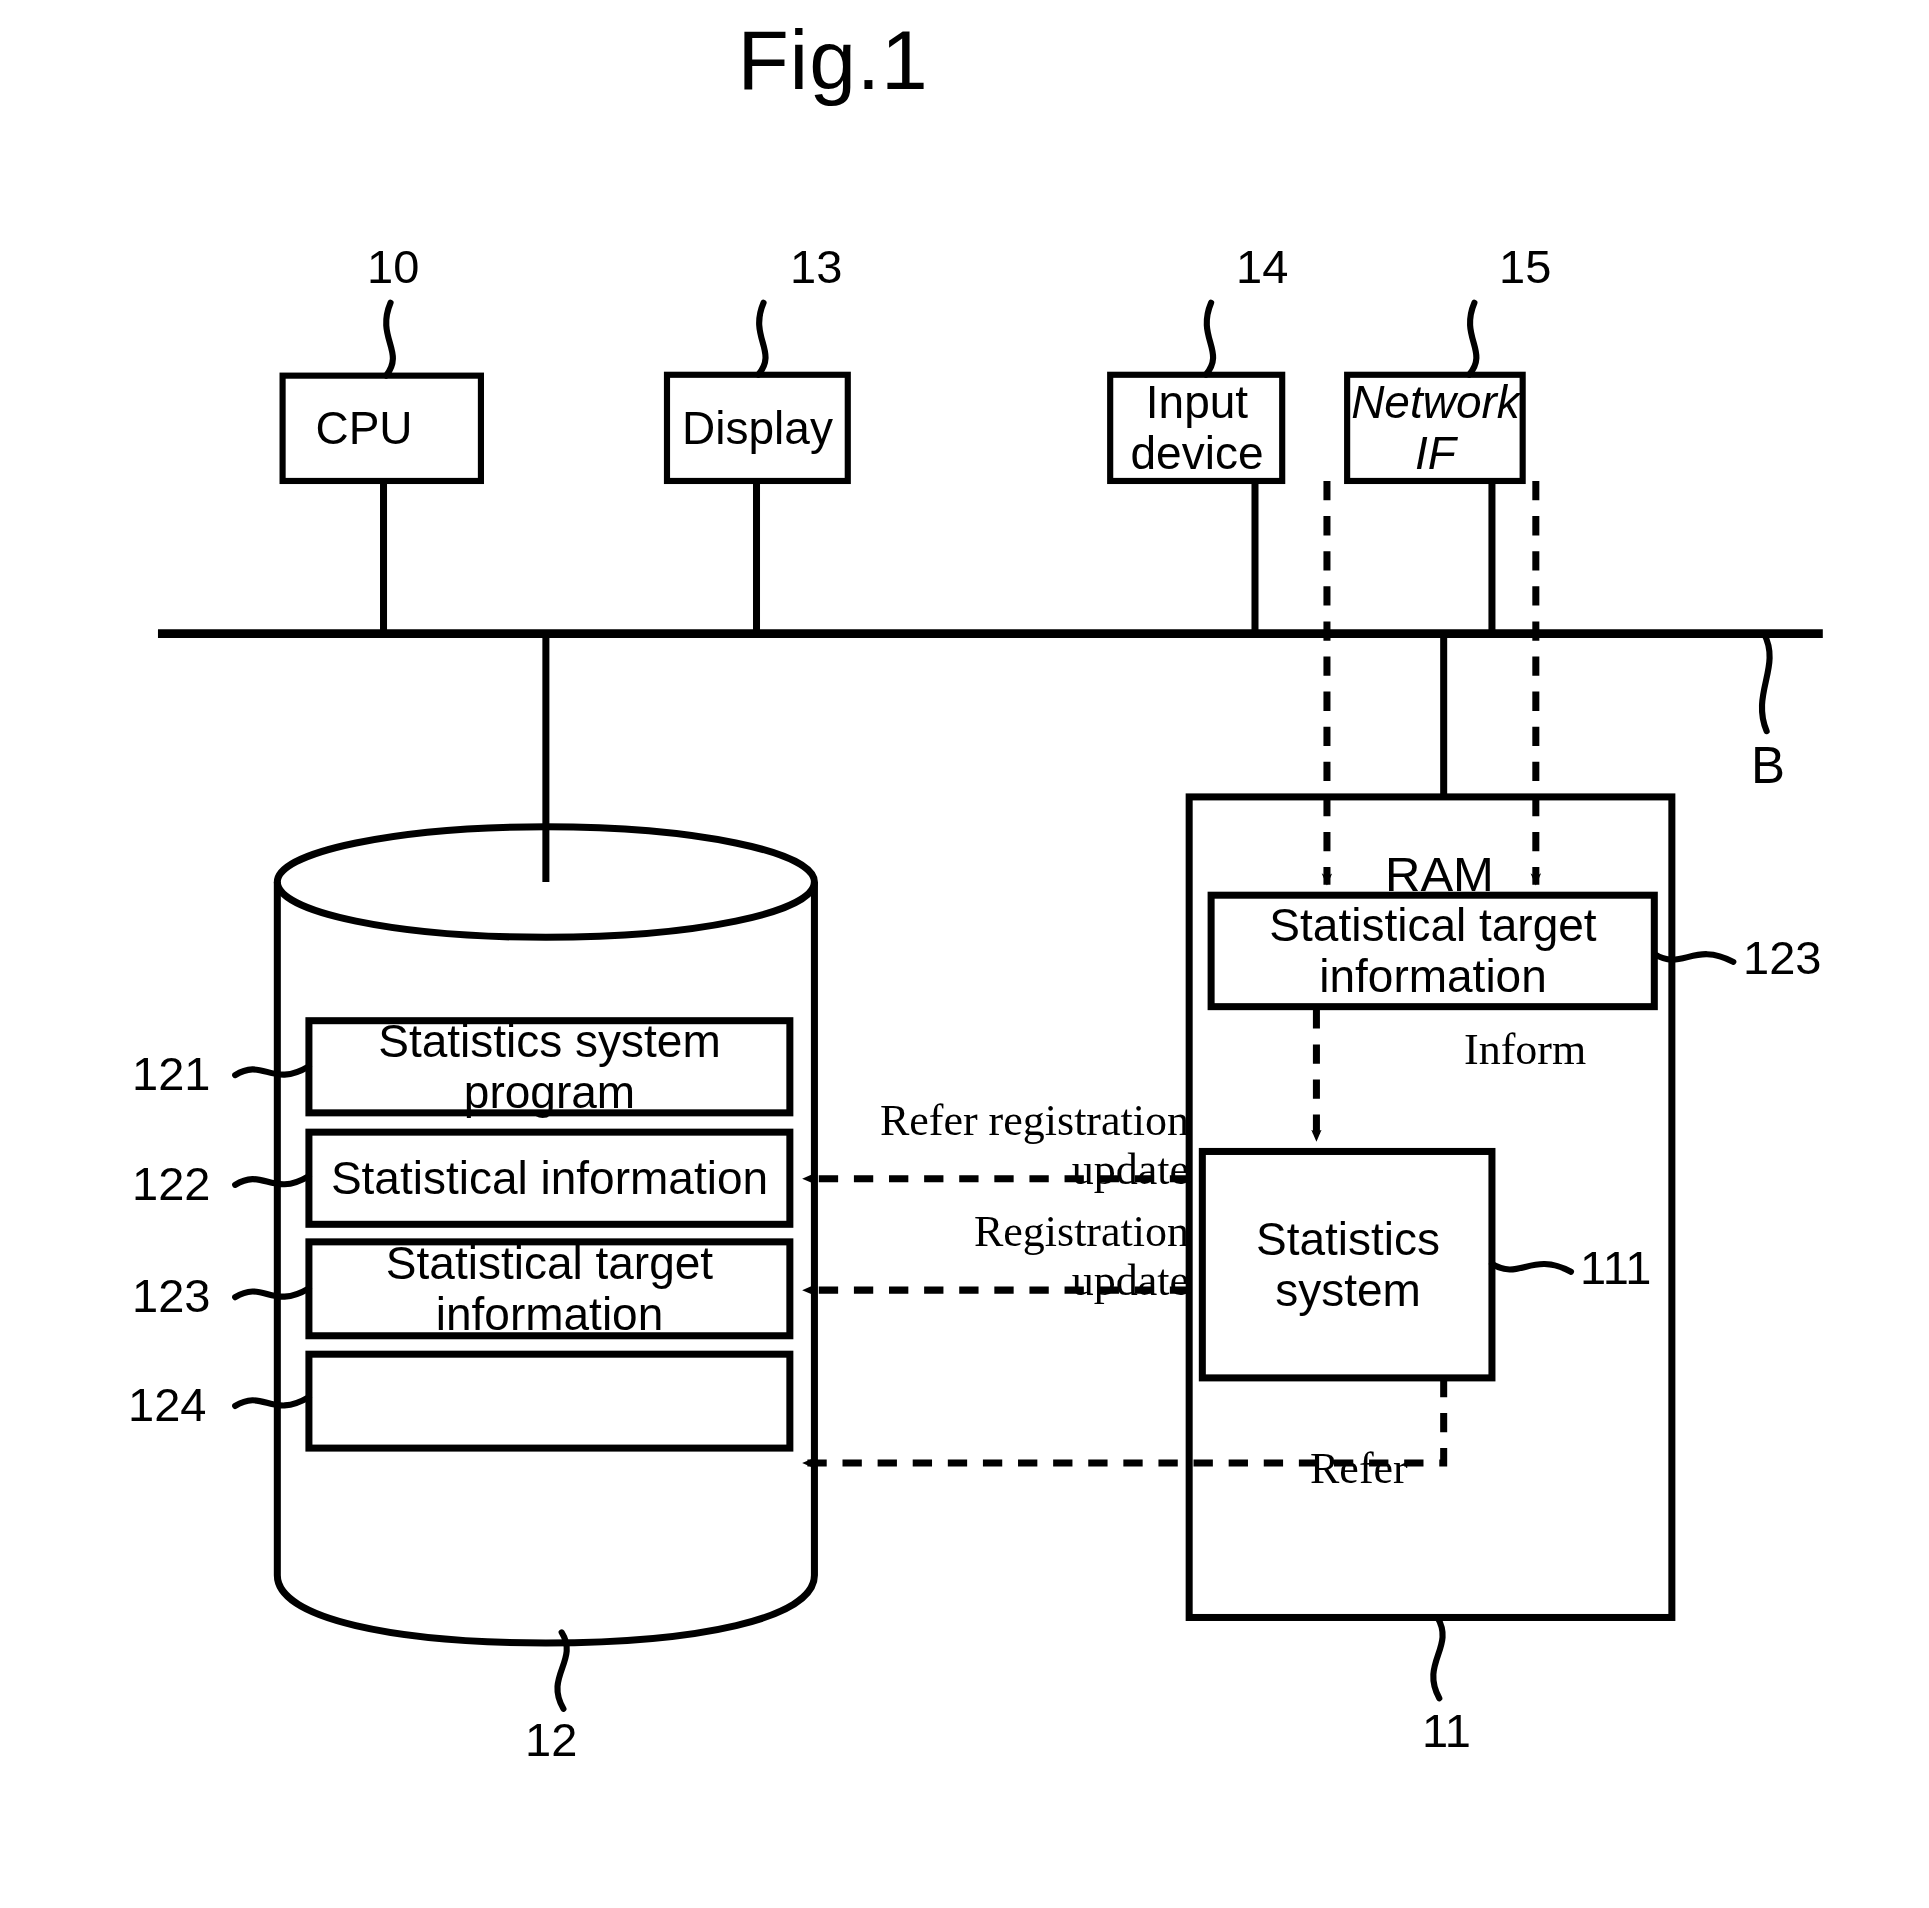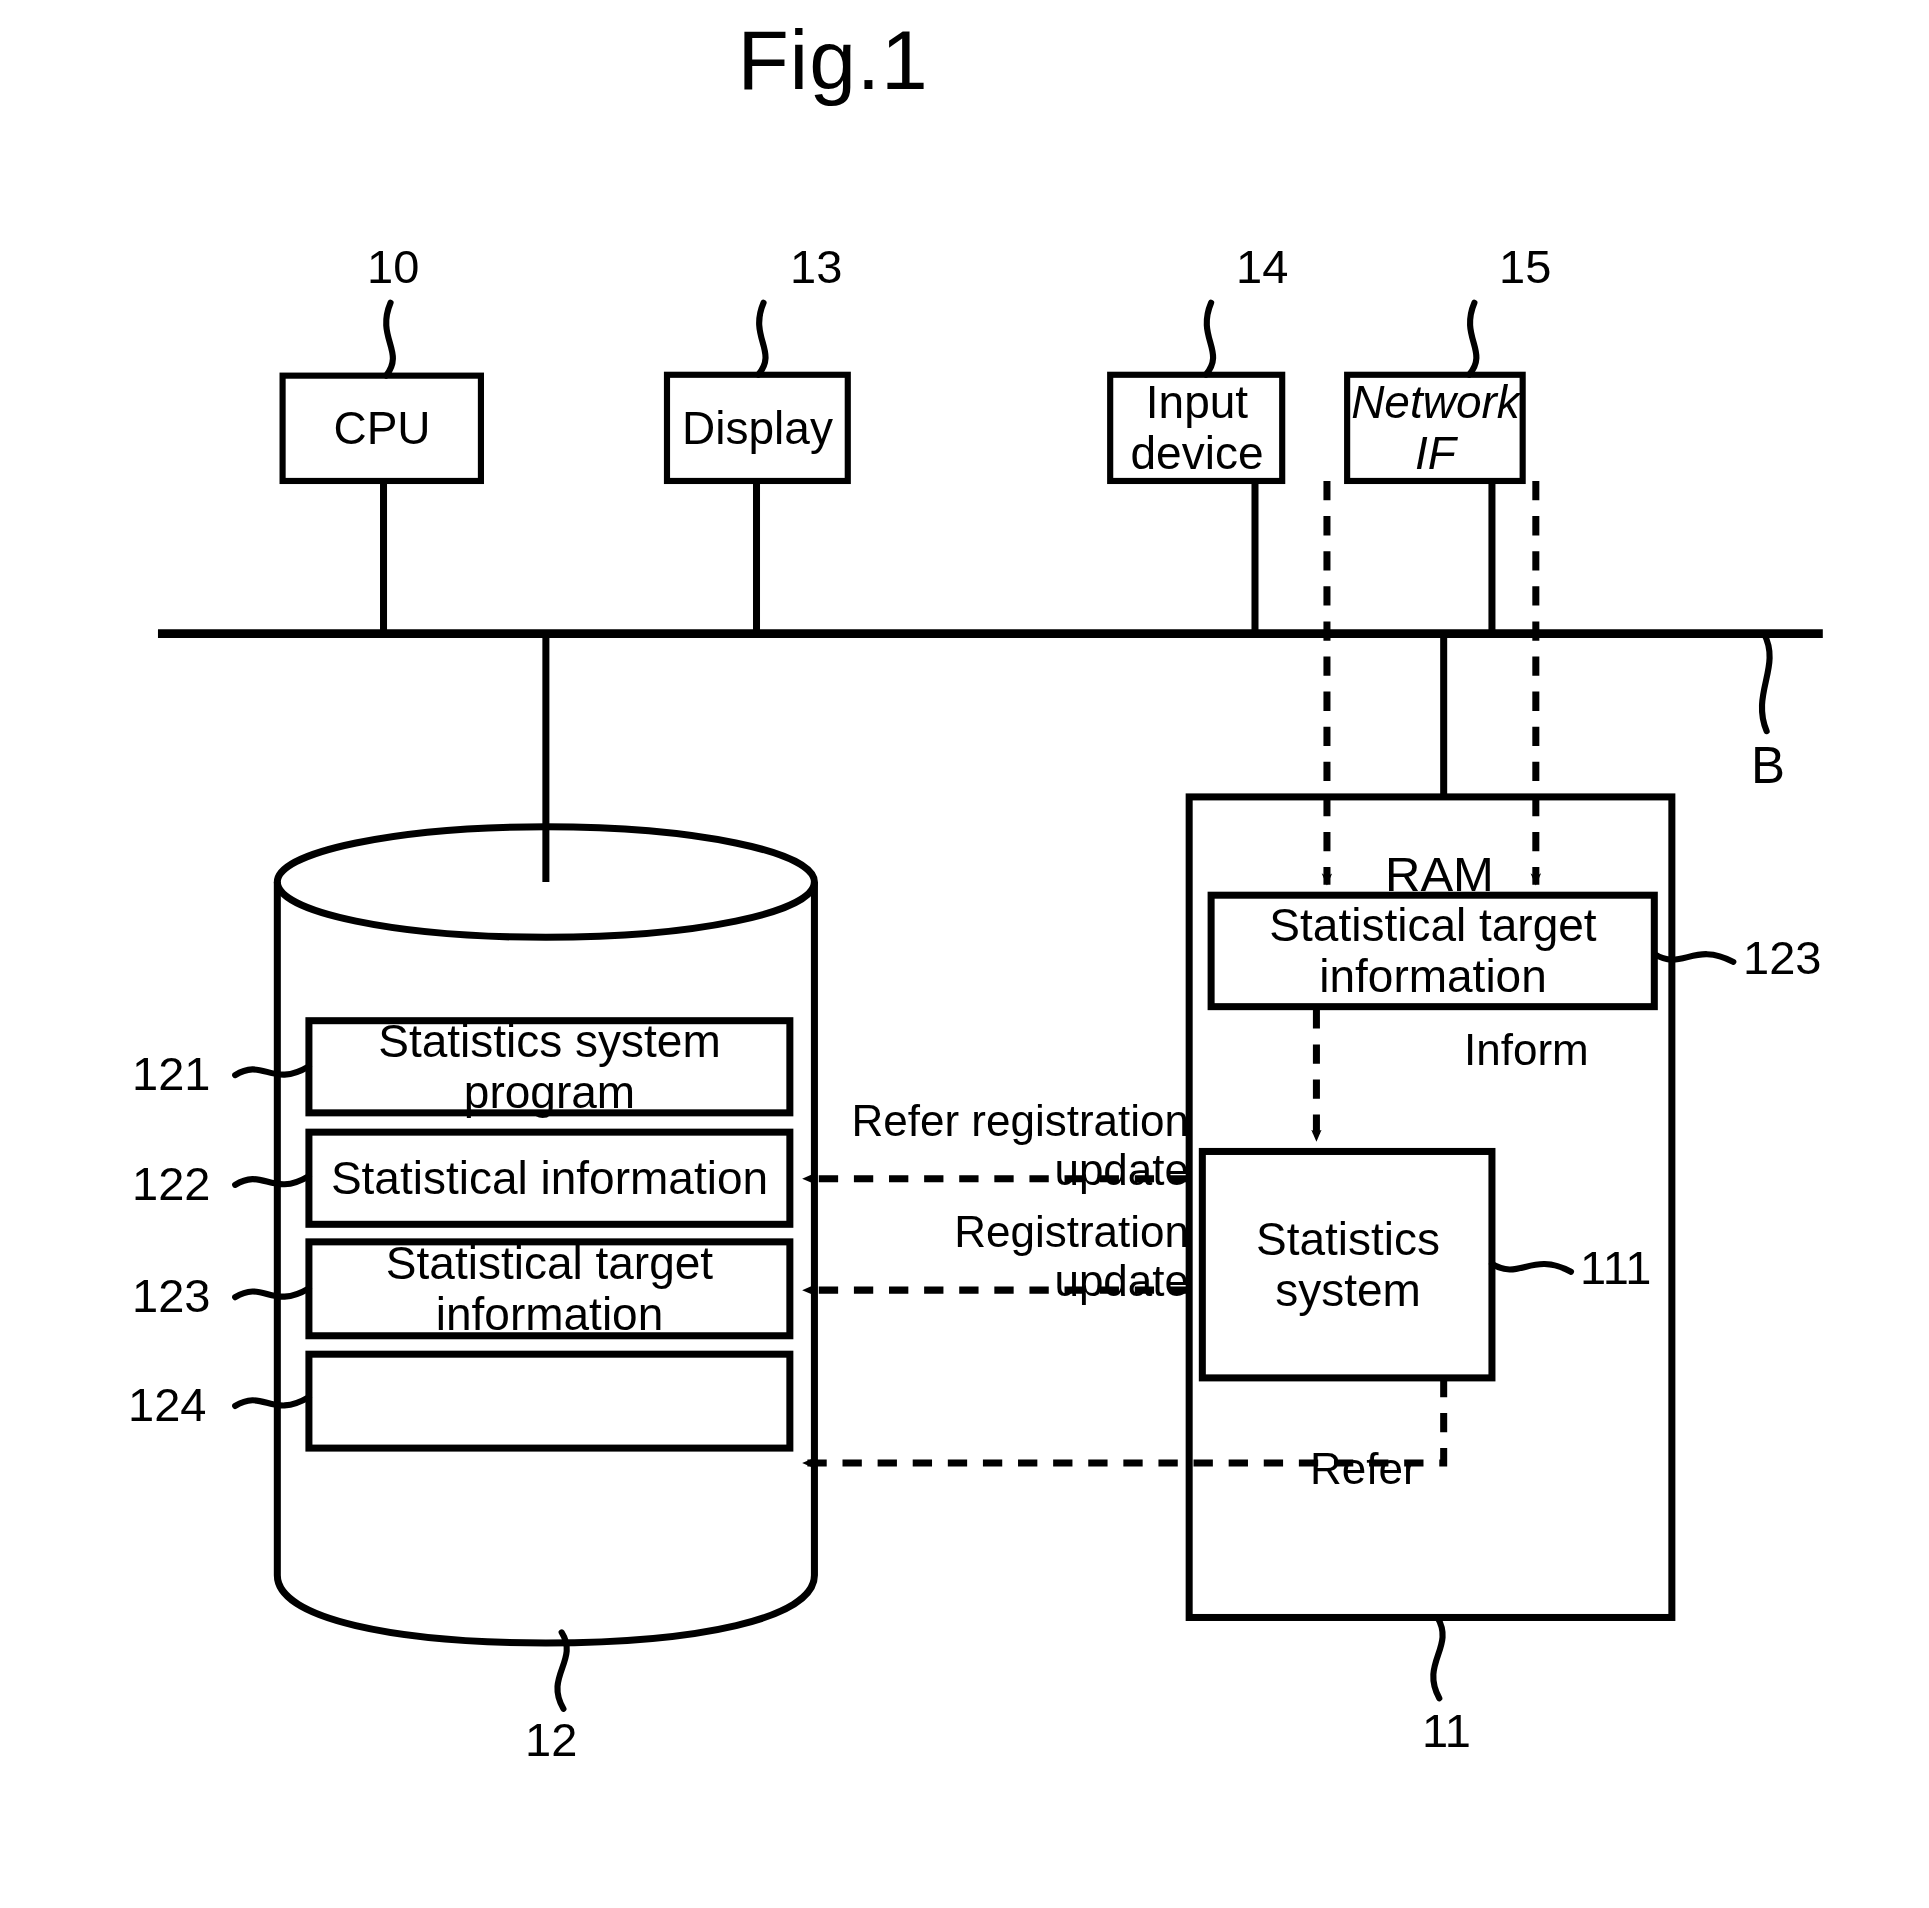--- a/index.html
+++ b/index.html
@@ -55,21 +55,21 @@
     line-height: 1.1;
   }
   .refnum {
     position: absolute;
     font-family: "Liberation Sans", sans-serif;
     font-size: 47px;
     white-space: pre;
   }
   .sidetext {
     position: absolute;
-    font-family: Liberation Sans, sans-serif;
+    font-family: Liberation Serif, serif;
     font-size: 44px;
     line-height: 1.12;
     white-space: pre;
   }
   .ta-right { text-align: right; }
   .ta-center { text-align: center; }
   .ta-left { text-align: left; }
 </style>
 </head>
 <body>
@@ -160,21 +160,21 @@
 
       <path d="M1645,1570 L1645,1667 L915,1667" marker-end="url(#arrowLeft)"></path>
     </g>
   </svg>
 
   <div class="refnum" style="left:367px; top:239px;">10</div>
   <div class="refnum" style="left:790px; top:239px;">13</div>
   <div class="refnum" style="left:1236px; top:239px;">14</div>
   <div class="refnum" style="left:1499px; top:239px;">15</div>
 
-  <div class="boxtext" style="left:283px; top:376px; width:198px; height:105px;text-align:right;">CPU</div>
+  <div class="boxtext" style="left:265px; top:376px; width:198px; height:105px;text-align:right;">CPU</div>
   <div class="boxtext" style="left:667px; top:375px; width:181px; height:106px;">Display</div>
   <div class="boxtext" style="left:1102px; top:375px; width:190px; height:106px;">Input device</div>
   <div class="boxtext" style="left:1339px; top:375px; width:193px; height:106px;font-style:italic;">Network IF</div>
 
   <div class="refnum" style="left:1751px; top:736px; font-size:51px;">B</div>
 
   <div class="refnum" style="left:132px; top:1046px;">121</div>
   <div class="refnum" style="left:132px; top:1156px;">122</div>
   <div class="refnum" style="left:132px; top:1268px;">123</div>
   <div class="refnum" style="left:128px; top:1377px;">124</div>

